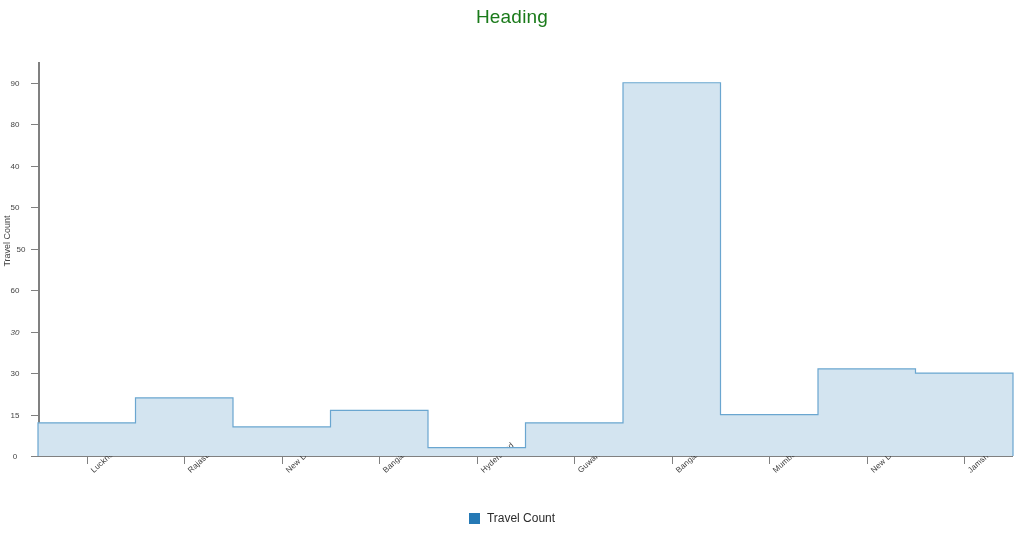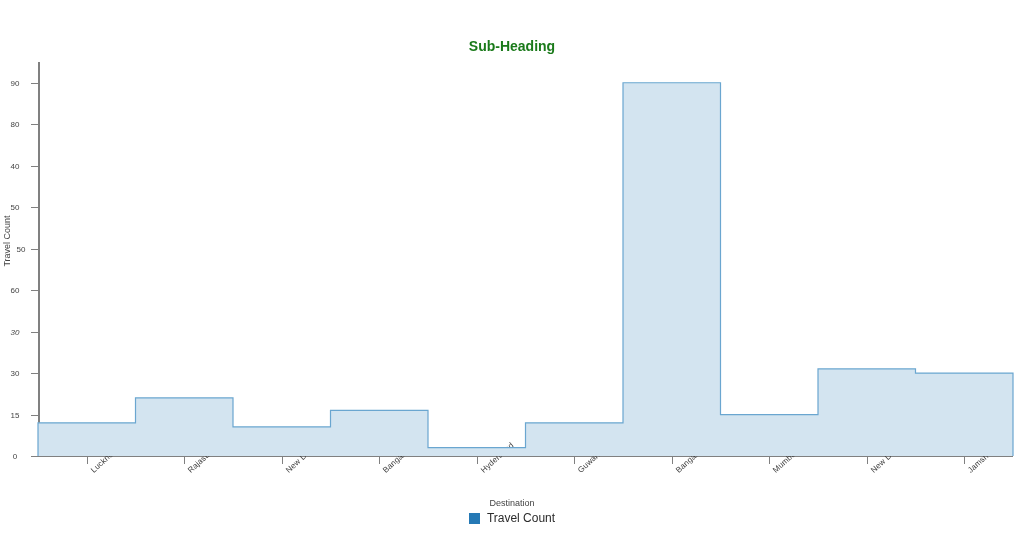--- a/index.html
+++ b/index.html
@@ -151,21 +151,21 @@
     width: 975px;
     height: 394px;
     overflow: visible;
   }
 </style>
 </head>
 <body>
 
 <div id="chart-root">
 
-  <div class="chart-subtitle">Sub-Heading</div>
+  <div class="chart-title">Heading</div>
 
   <div class="y-axis-line"></div>
   <div class="x-axis-line"></div>
 
   <div id="y-ticks">
       <div class="y-tick" style="top: 456px;"></div>
       <div class="y-label-wrap" style="left: 2px; top: 452px;">0</div>
       <div class="y-tick" style="top: 414.526px;"></div>
       <div class="y-label-wrap" style="left: 2px; top: 410.526px;">15</div>
       <div class="y-tick" style="top: 373.053px;"></div>
@@ -209,21 +209,20 @@
     </div>
 
   <div class="plot-area">
     <svg class="series-svg" id="series-svg" viewBox="0 0 975 394" preserveAspectRatio="none">
         <path d="M 0 394 L 0.00 360.82 L 97.50 360.82 L 97.50 335.94 L 195.00 335.94 L 195.00 364.97 L 292.50 364.97 L 292.50 348.38 L 390.00 348.38 L 390.00 385.71 L 487.50 385.71 L 487.50 360.82 L 585.00 360.82 L 585.00 20.74 L 682.50 20.74 L 682.50 352.53 L 780.00 352.53 L 780.00 306.91 L 877.50 306.91 L 877.50 311.05 L 975.00 311.05 L 975 394 Z" fill="#d3e4f0" stroke="none"></path>
         <path d="M 0 394.00 L 0.00 360.82 L 97.50 360.82 L 97.50 335.94 L 195.00 335.94 L 195.00 364.97 L 292.50 364.97 L 292.50 348.38 L 390.00 348.38 L 390.00 385.71 L 487.50 385.71 L 487.50 360.82 L 585.00 360.82 L 585.00 20.74 L 682.50 20.74 L 682.50 352.53 L 780.00 352.53 L 780.00 306.91 L 877.50 306.91 L 877.50 311.05 L 975.00 311.05 L 975.00 394.00" fill="none" stroke="#6aa6d0" stroke-width="1.2"></path>
       </svg>
   </div>
 
   <div class="y-axis-title">Travel Count</div>
-  <div class="x-axis-title">Destination</div>
 
   <div class="legend" id="legend">
       <div style="display: flex; align-items: center; gap: 7px;">
         <span class="legend-swatch" style="background: rgb(37, 121, 181);"></span>
         <span class="legend-label">Travel Count</span>
       </div>
     </div>
 
 </div>
 

